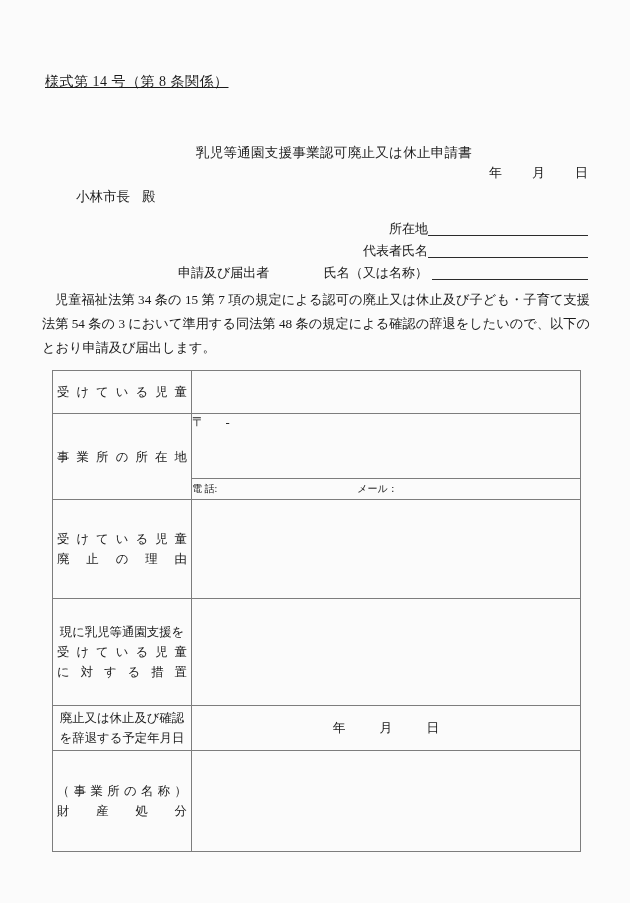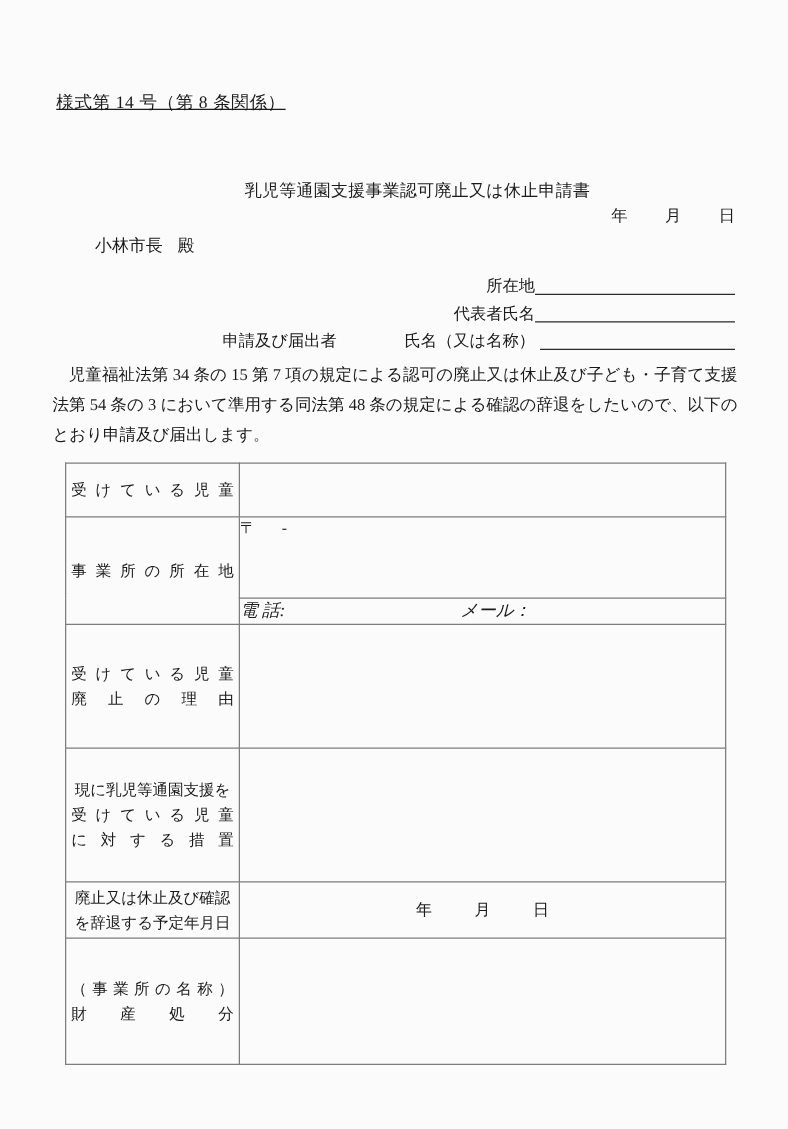--- a/index.html
+++ b/index.html
@@ -160,23 +160,22 @@
   }
   .lab-line.plain { text-align-last: center; }
 
   .postal {
     font-size: 12.6px;
     white-space: nowrap;
   }
   .postal .dash { display: inline-block; width: 46px; text-align: center; }
 
   .contact {
-    font-size: 14px;
-    white-space: nowrap;
-    font-style: italic;
+    font-size: 10px;
+    white-space: nowrap;
   }
   .contact .mid { display: inline-block; width: 140px; }
 
   .ymd {
     text-align: center;
     font-size: 12.8px;
     white-space: nowrap;
   }
   .ymd .sp { display: inline-block; width: 34px; }
 </style>

